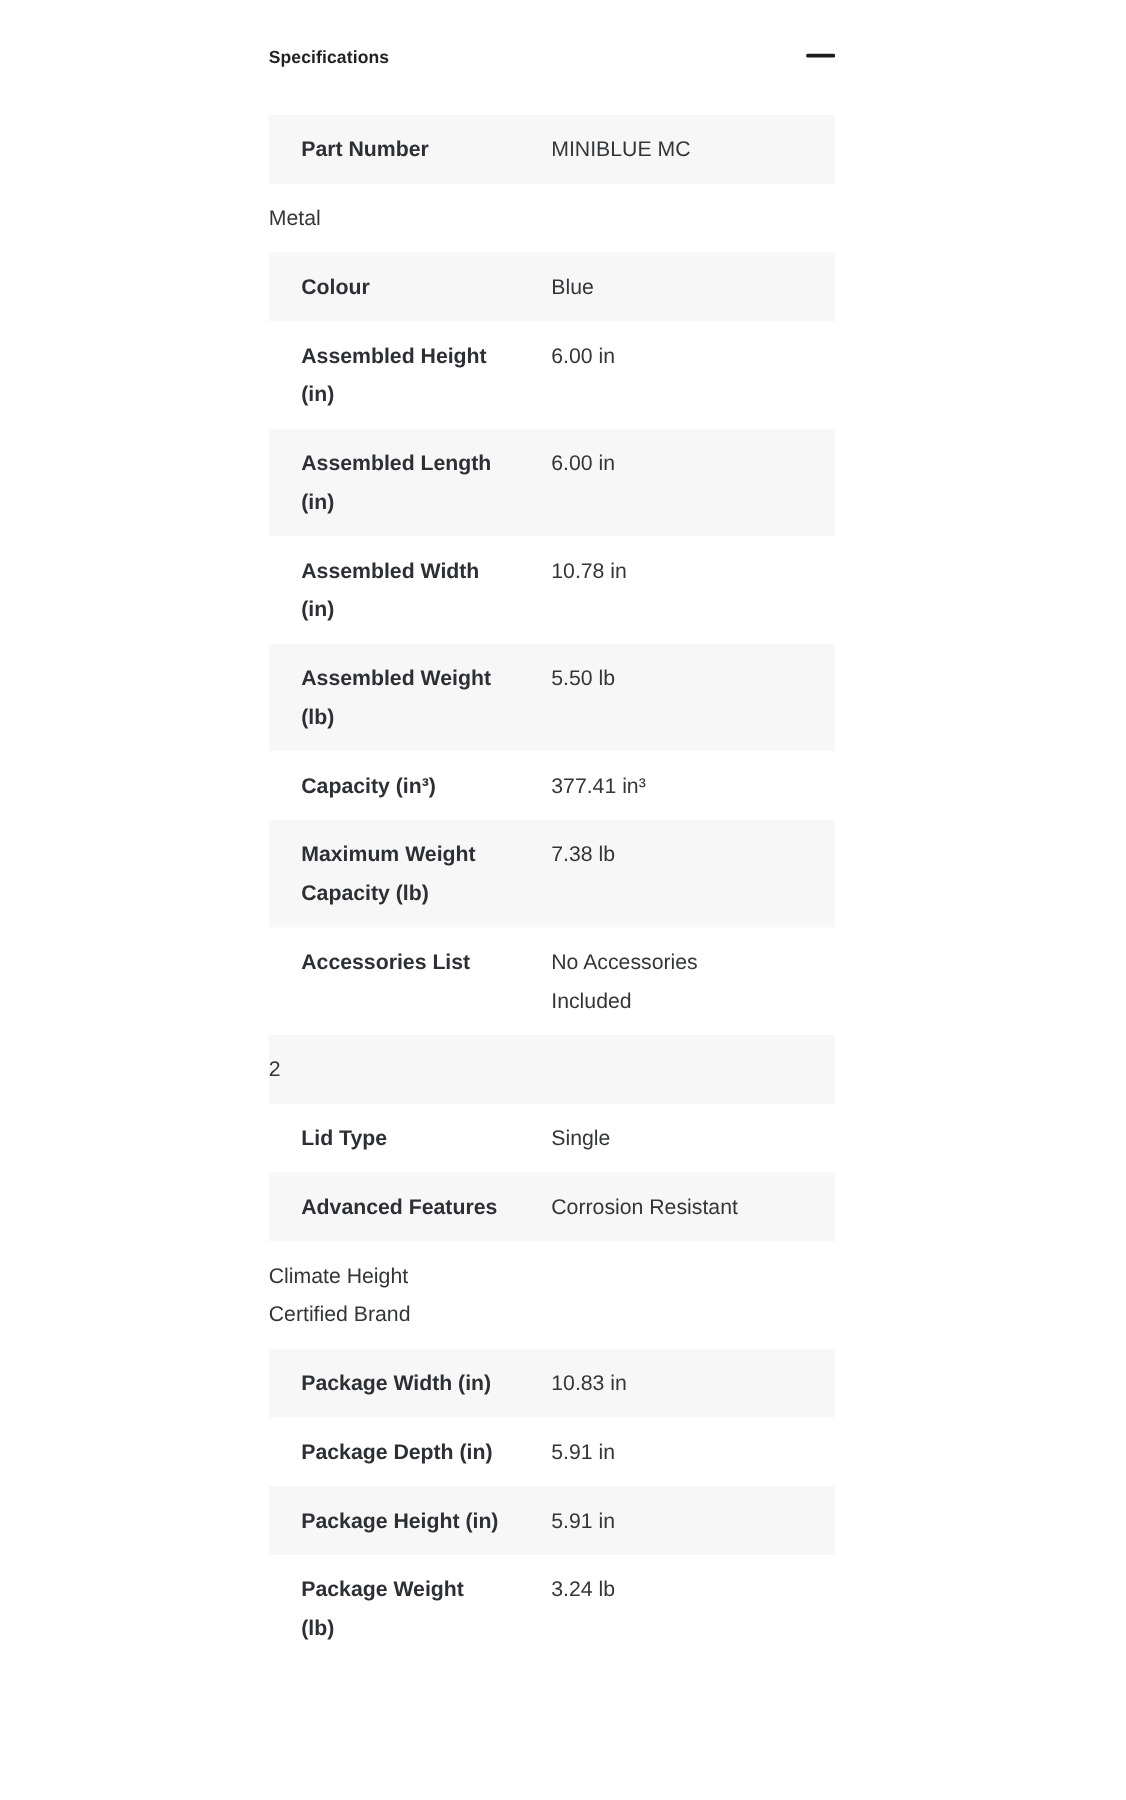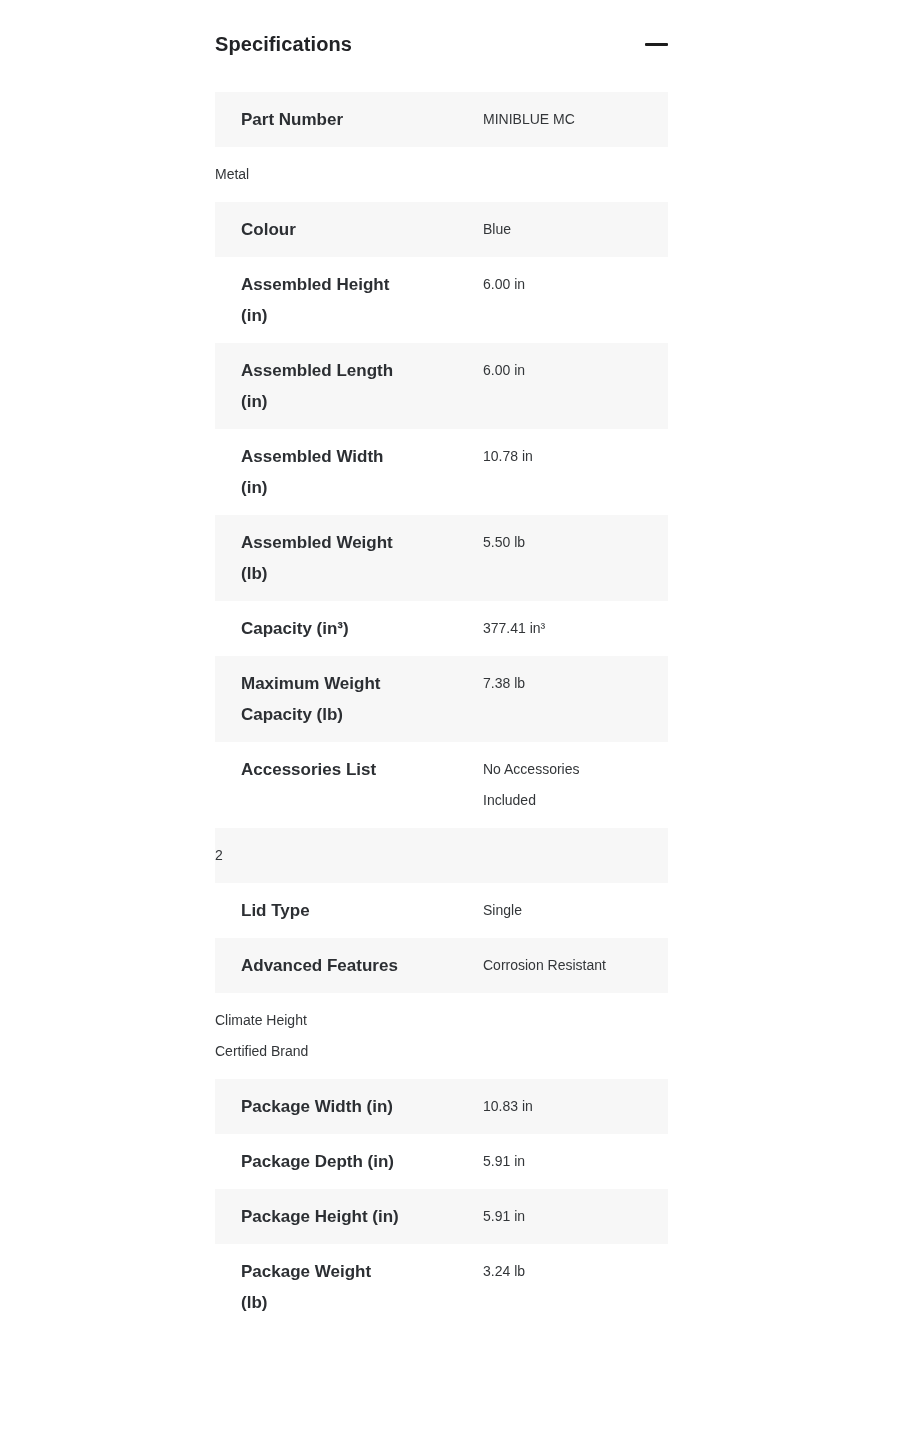--- a/index.html
+++ b/index.html
@@ -22,21 +22,21 @@
   }
   .spec-header{
     display:flex;
     align-items:center;
     justify-content:space-between;
     height:27px;
     margin-bottom:34px;
     cursor:pointer;
   }
   .spec-title{
-    font-size:20px;
+    font-size:14px;
     font-weight:700;
     color:#222326;
     letter-spacing:0.1px;
   }
   .collapse-btn{
     background:none;
     border:none;
     padding:4px 0;
     cursor:pointer;
     display:flex;
@@ -48,39 +48,38 @@
     height:3px;
     background:#1c1c1c;
     border-radius:1px;
   }
   .spec-table{
     width:100%;
   }
   .spec-row{
     display:flex;
     align-items:flex-start;
-    gap:42px;
   }
   .spec-row:nth-child(odd){
     background:var(--row-alt-bg);
   }
   .spec-label{
     width:226px;
     flex:0 0 226px;
     padding:12px 24px 12px 26px;
     font-size:17px;
     line-height:31px;
     font-weight:700;
     color:#2c2f33;
     white-space:pre-line;
   }
   .spec-value{
     flex:1 1 auto;
     padding:12px 45px 12px 0;
-    font-size:14px;
+    font-size:17px;
     line-height:31px;
     font-weight:400;
     color:#333639;
     white-space:pre-line;
   }
 </style>
 </head>
 <body>
 
 <div class="page">

